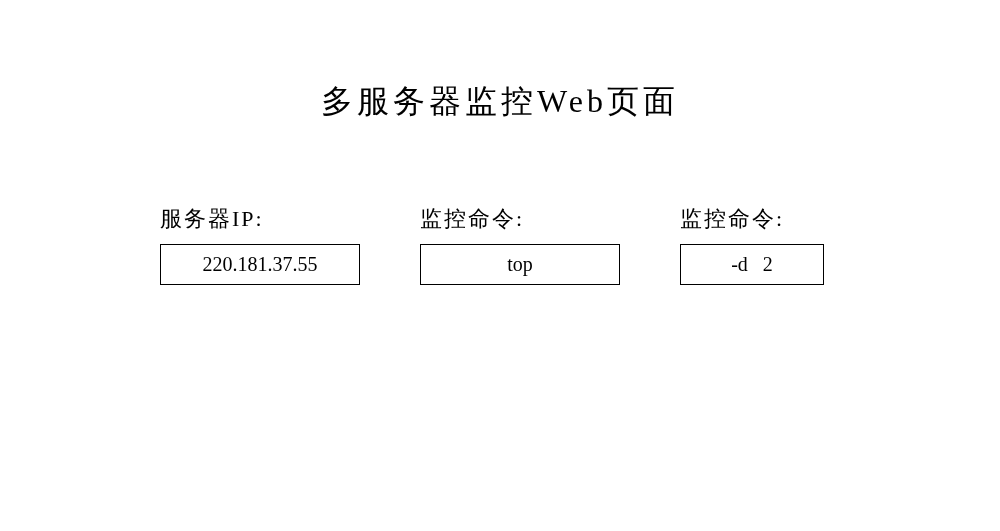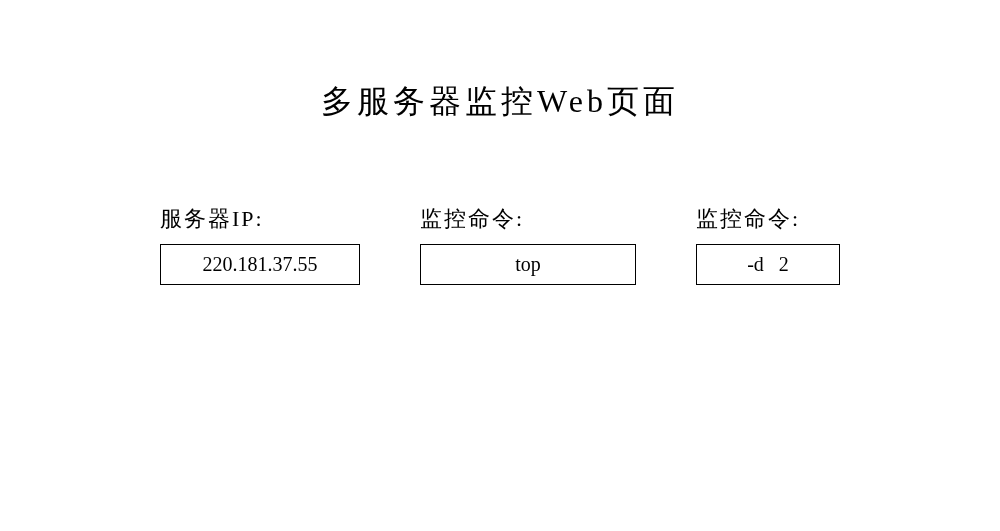--- a/index.html
+++ b/index.html
@@ -63,21 +63,21 @@
       width: 200px;
       text-align: center;
       outline: none;
     }
 
     .field-input-wide {
       width: 200px;
     }
 
     .field-input-cmd {
-      width: 216px;
+      width: 200px;
     }
 
     .field-input-params {
       width: 144px;
     }
   </style>
 </head>
 <body>
 
 <h1 class="page-title">多服务器监控Web页面</h1>

